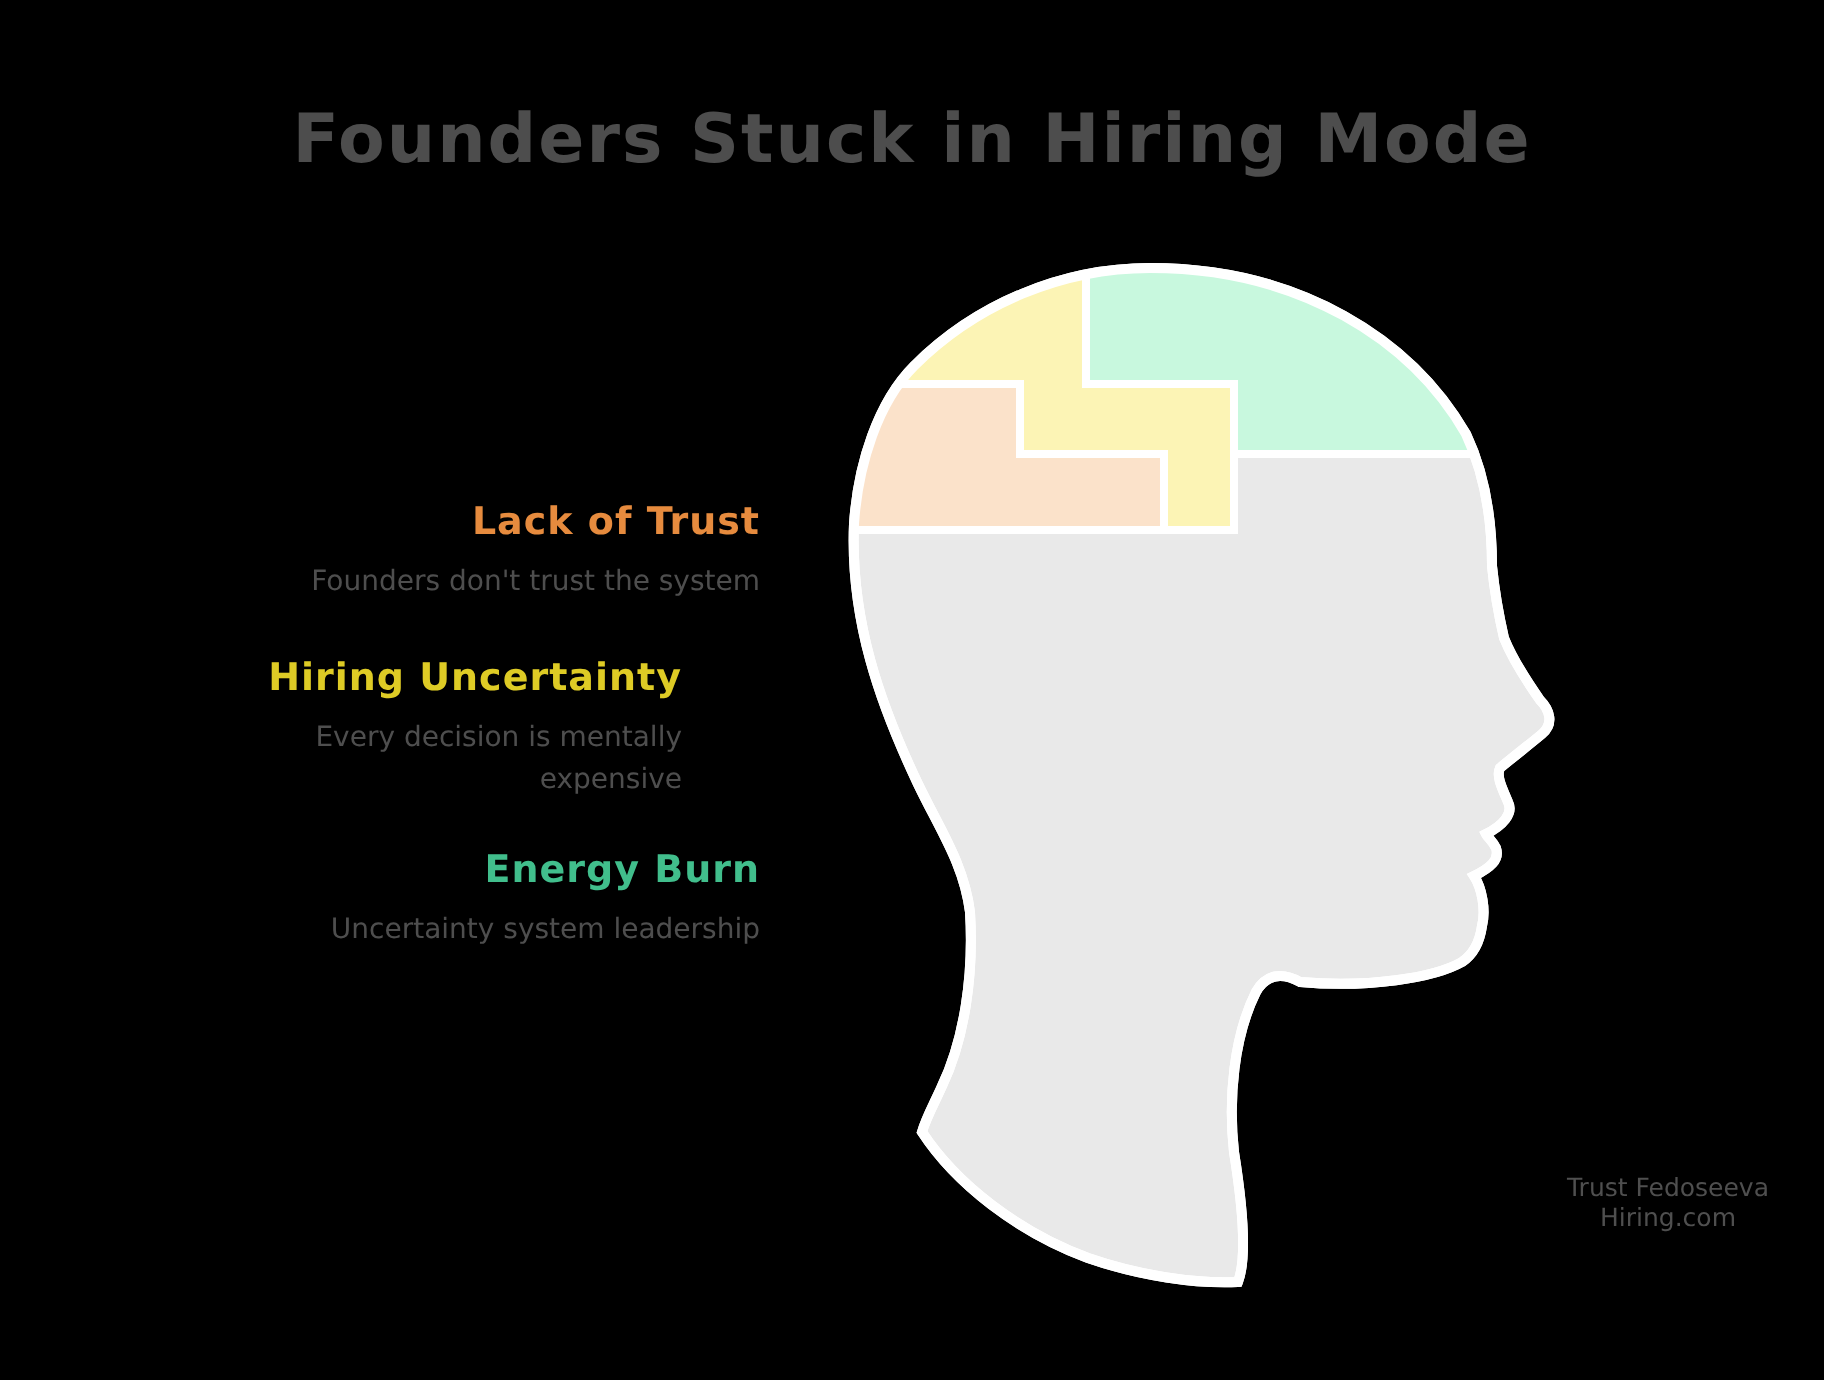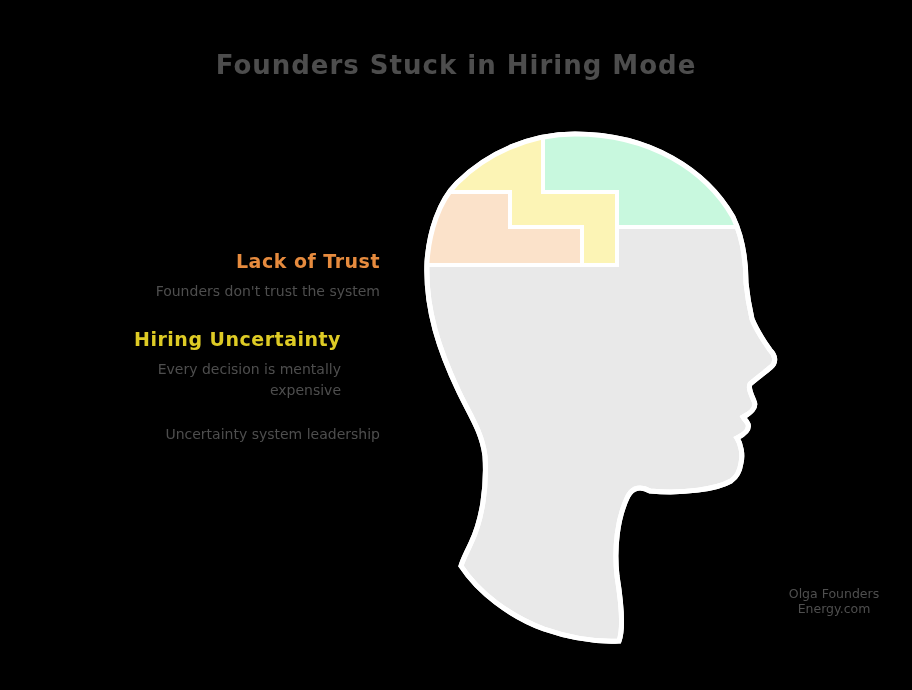--- a/index.html
+++ b/index.html
@@ -14,21 +14,21 @@
     background: #000000;
     overflow: hidden;
     font-family: "DejaVu Sans", "Liberation Sans", sans-serif;
   }
   .title {
     position: absolute;
     top: 50px;
     left: 0;
     width: 912px;
     text-align: center;
-    font-size: 26px;
+    font-size: 34px;
     font-weight: bold;
     letter-spacing: 1px;
     color: #4d4d4d;
     margin: 0;
   }
   .head-svg {
     position: absolute;
     top: 0;
     left: 0;
   }
@@ -174,23 +174,24 @@
 
   <div class="section section--hiring">
     <div class="section-label">Hiring Uncertainty</div>
     <p class="section-desc">
       <span>Every decision is mentally</span>
       <span>expensive</span>
     </p>
   </div>
 
   <div class="section section--energy">
+    <div class="section-label">Energy Burn</div>
     <p class="section-desc">
       <span>Uncertainty system leadership</span>
     </p>
   </div>
 
   <div class="attribution">
-    <span>Olga Founders</span>
-    <span>Energy.com</span>
+    <span>Trust Fedoseeva</span>
+    <span>Hiring.com</span>
   </div>
 
 </div>
 
 </body></html>

